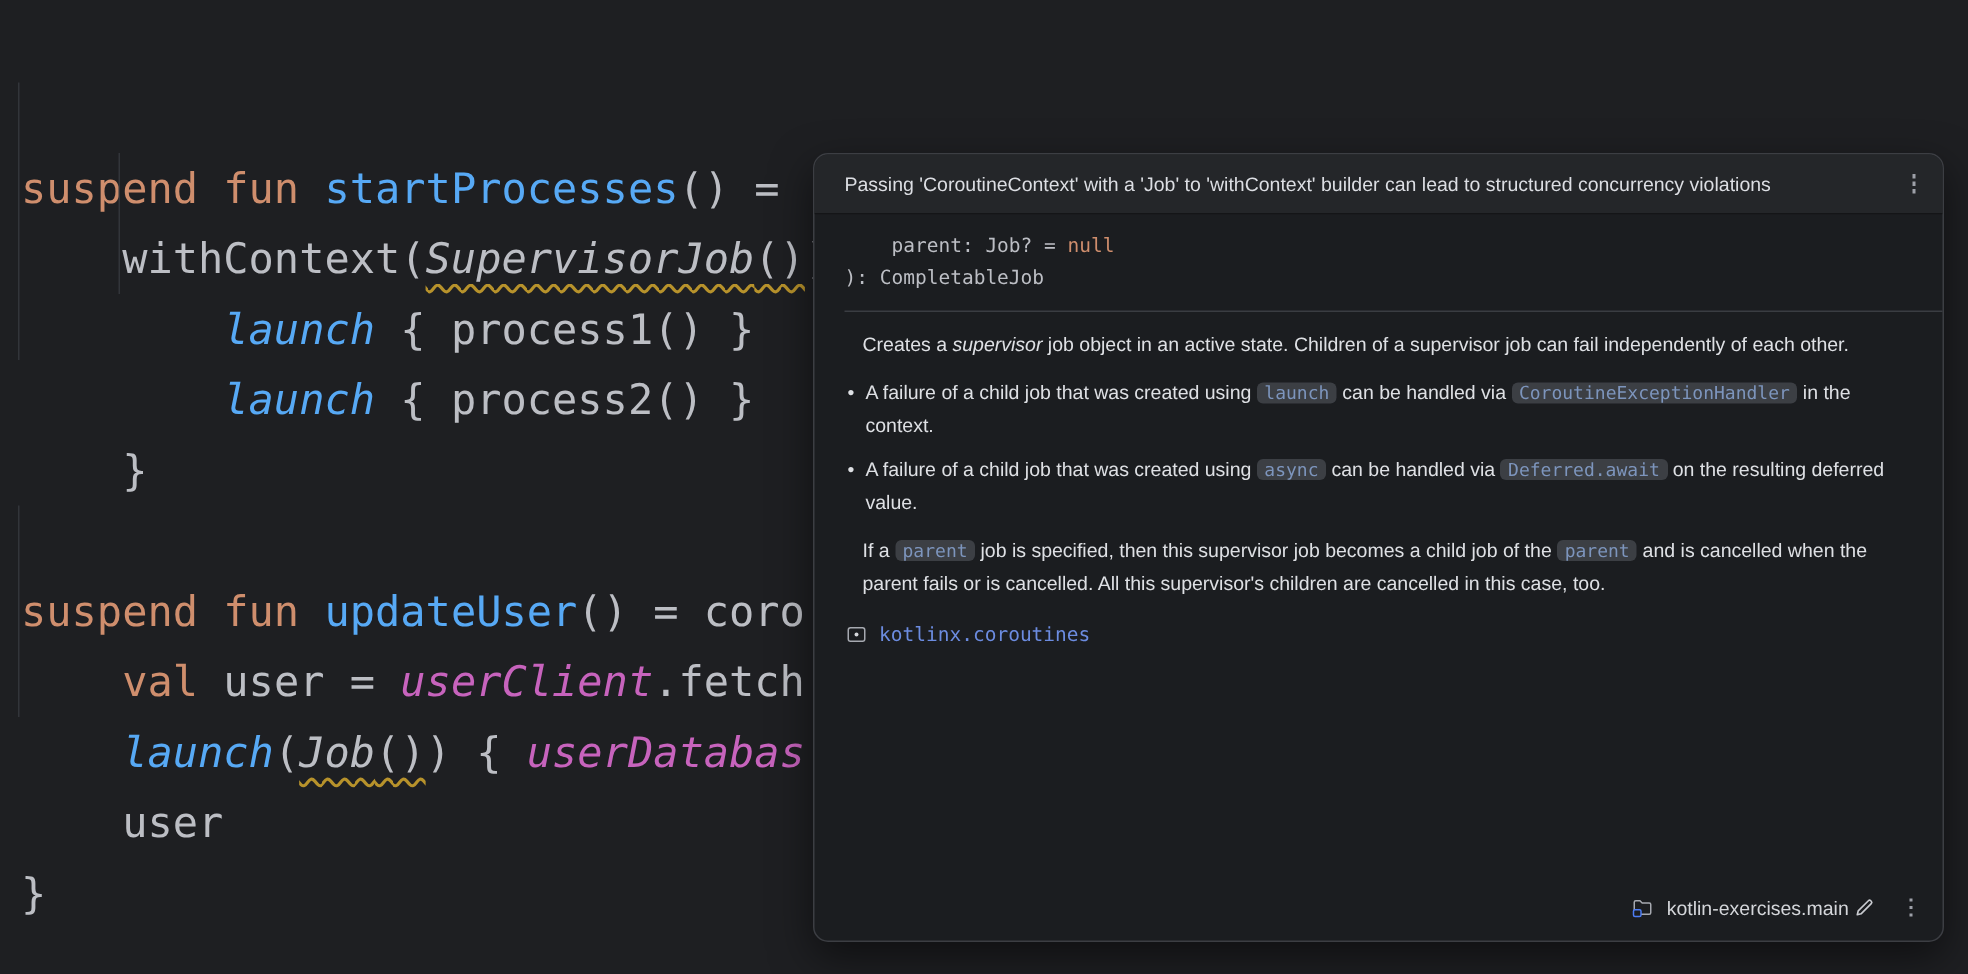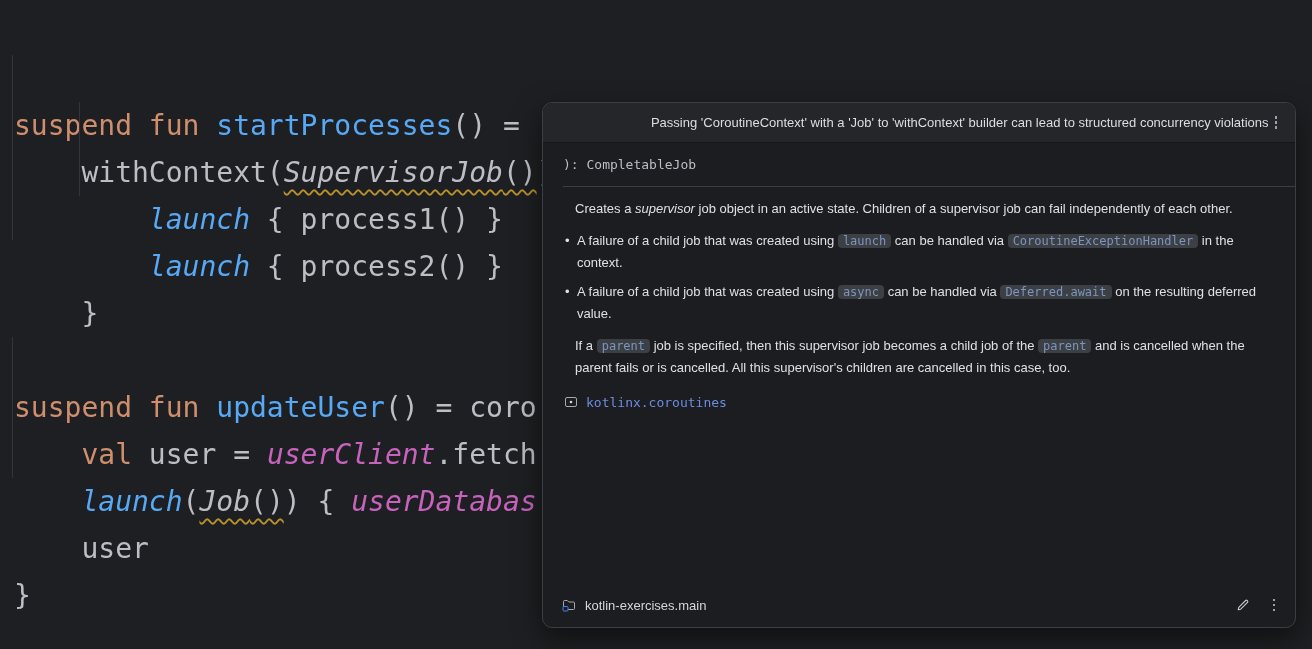--- a/index.html
+++ b/index.html
@@ -32,43 +32,43 @@
   .indent-guide{position:absolute;width:1px;background:#32353A;}
   
   #popup{
     position:absolute;left:542px;top:102px;width:754px;height:526px;
     background:#1B1D20;border:1px solid #3C3E43;border-radius:10px;
     box-shadow:0 10px 28px rgba(0,0,0,.5);box-sizing:border-box;
   }
   .doc-header{
     height:40px;background:#242629;border-bottom:1px solid #141517;
     border-radius:9px 9px 0 0;display:flex;align-items:center;
-    justify-content:flex-end;padding:0 12px 0 20px;box-sizing:border-box;
+    justify-content:space-between;padding:0 12px 0 20px;box-sizing:border-box;
   }
   .doc-title{font-size:13px;color:#DCDEE3;white-space:nowrap;overflow:hidden;}
   .doc-body{padding:11px 20px 0 20px;font-size:13px;line-height:21px;color:var(--doc-text);}
   .signature{font-family:"DejaVu Sans Mono",monospace;font-size:13px;line-height:21px;white-space:pre;}
   .signature .code-line{height:21px;}
   .doc-sep{border:none;border-top:1px solid #3A3D42;margin:11px -20px 11px 0;}
   .doc-body p{margin:0 0 11px 12px;}
   .chip{
     font-family:"DejaVu Sans Mono",monospace;font-size:12px;
     background:var(--chip-bg);color:var(--chip-text);
     border-radius:4px;padding:0 5px;cursor:pointer;
   }
   ul.doc-list{list-style:none;margin:0 0 11px 0;padding:0 0 0 2px;}
   .doc-list li{position:relative;padding-left:12px;margin-bottom:8px;}
   .doc-list li::before{content:"\2022";position:absolute;left:0;color:var(--doc-text);}
-  .links{margin-top:15px;display:flex;flex-direction:column;gap:2px;}
+  .links{margin-top:15px;display:flex;gap:2px;align-items:flex-end;}
   .link-row{display:flex;align-items:center;gap:7px;height:18px;}
   .pkg-link{font-family:"DejaVu Sans Mono",monospace;font-size:13px;color:var(--link);cursor:pointer;}
   .file-label{font-size:13px;color:var(--doc-text);cursor:pointer;}
   .doc-footer{
     position:absolute;left:0;right:0;bottom:0;height:44px;
-    display:flex;align-items:center;justify-content:space-between;
+    display:flex;align-items:center;justify-content:flex-end;
     padding:0 14px 0 18px;box-sizing:border-box;border-radius:0 0 9px 9px;
   }
   .footer-left{display:flex;align-items:center;gap:8px;font-size:13px;color:#D4D6DA;}
   .footer-right{display:flex;align-items:center;gap:14px;}
   .kebab{display:flex;flex-direction:column;gap:2.5px;padding:5px 6px;cursor:pointer;border-radius:4px;}
   .kebab i{width:2.5px;height:2.5px;background:#9DA0A8;display:block;}
   .icon-btn{cursor:pointer;display:flex;align-items:center;padding:2px;border-radius:4px;}
   svg{display:block;}
 </style>
 </head>
@@ -86,21 +86,21 @@
   <div class="doc-header">
     <span class="doc-title">Passing 'CoroutineContext' with a 'Job' to 'withContext' builder can lead to structured concurrency violations</span>
     <span class="kebab" title="">
       <i></i>
         <i></i>
         <i></i>
     </span>
   </div>
 
   <div class="doc-body">
-    <div class="signature"><div class="code-line"><span class="tk-pl">): CompletableJob</span></div></div>
+    <div class="signature"><div class="code-line"><span class="tk-pl">    parent: Job? = </span><span class="tk-kw">null</span></div><div class="code-line"><span class="tk-pl">): CompletableJob</span></div></div>
     <hr class="doc-sep">
     <p>Creates a <em>supervisor</em> job object in an active state. Children of a supervisor job can fail independently of each other.</p>
     <ul class="doc-list">
       <li>A failure of a child job that was created using <code class="chip">launch</code> can be handled via <code class="chip">CoroutineExceptionHandler</code> in the context.</li>
       <li>A failure of a child job that was created using <code class="chip">async</code> can be handled via <code class="chip">Deferred.await</code> on the resulting deferred value.</li>
     </ul>
     <p>If a <code class="chip">parent</code> job is specified, then this supervisor job becomes a child job of the <code class="chip">parent</code> and is cancelled when the parent fails or is cancelled. All this supervisor's children are cancelled in this case, too.</p>
 
     <div class="links">
       <div class="link-row">

